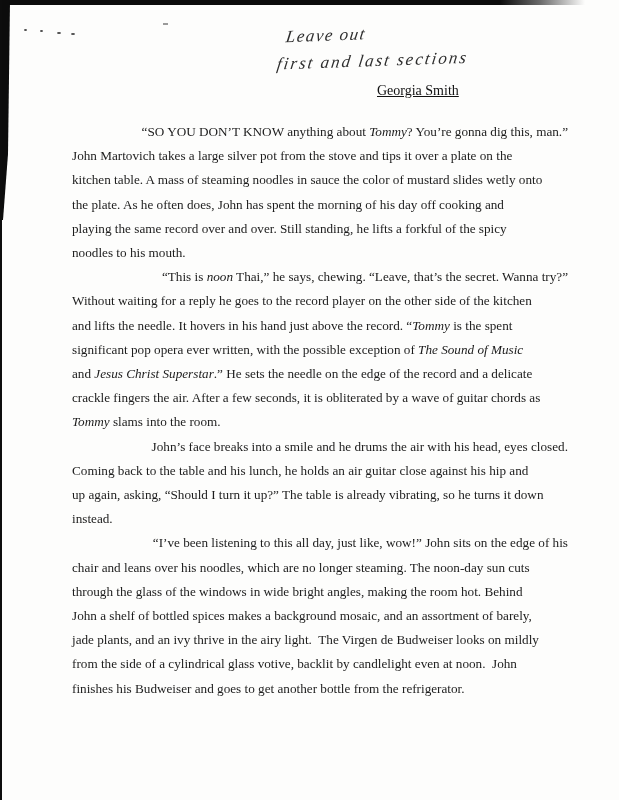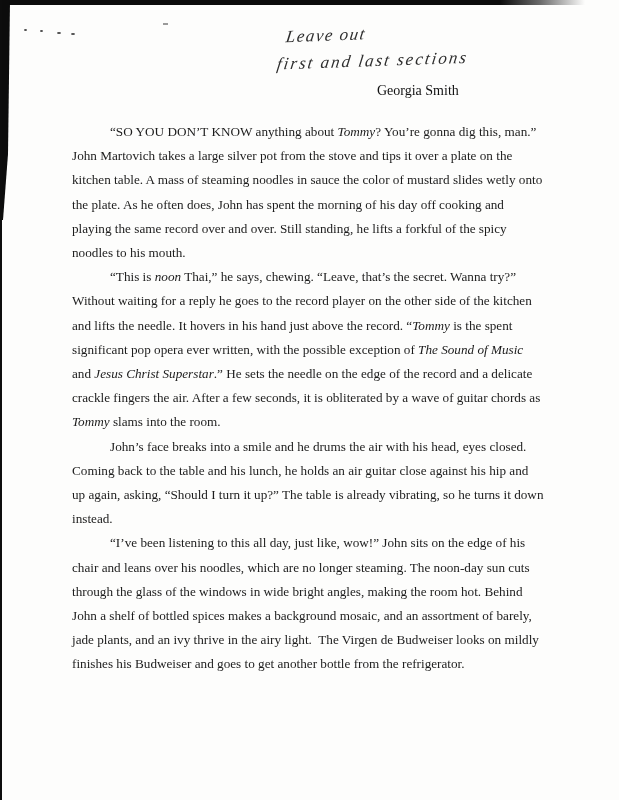--- a/index.html
+++ b/index.html
@@ -50,32 +50,33 @@
     white-space: nowrap;
   }
   .handwriting .hw-line2 { margin-left: -5px; letter-spacing: 2px; }
 
   
   .author {
     position: absolute;
     left: 377px; top: 83px;
     font-size: 14px;
     color: #111;
+    text-decoration: underline;
   }
 
   
   .manuscript-body {
     position: absolute;
     left: 72px; top: 120px;
     width: 496px;
     font-size: 13.2px;
     line-height: 24.2px;
   }
   .line { white-space: pre; }
-  .line.indent { text-indent: 38px; }
+  .line.indent { text-indent: 38px; text-align: right; }
   .italic { font-style: italic; }
 </style>
 </head>
 <body>
 
 <div class="page">
 
   <div class="scan-top"></div>
   <div class="scan-left-thick"></div>
   <div class="scan-left-thin"></div>
@@ -115,17 +116,18 @@
         <div class="line"><span>Coming back to the table and his lunch, he holds an air guitar close against his hip and</span></div>
         <div class="line"><span>up again, asking, “Should I turn it up?” The table is already vibrating, so he turns it down</span></div>
         <div class="line"><span>instead.</span></div>
       </div>
       <div class="paragraph">
         <div class="line indent"><span>“I’ve been listening to this all day, just like, wow!” John sits on the edge of his</span></div>
         <div class="line"><span>chair and leans over his noodles, which are no longer steaming. The noon-day sun cuts</span></div>
         <div class="line"><span>through the glass of the windows in wide bright angles, making the room hot. Behind</span></div>
         <div class="line"><span>John a shelf of bottled spices makes a background mosaic, and an assortment of barely,</span></div>
         <div class="line"><span>jade plants, and an ivy thrive in the airy light.  The Virgen de Budweiser looks on mildly</span></div>
+        <div class="line"><span>from the side of a cylindrical glass votive, backlit by candlelight even at noon.  John</span></div>
         <div class="line"><span>finishes his Budweiser and goes to get another bottle from the refrigerator.</span></div>
       </div>
     </div>
 
 </div>
 
 </body></html>

